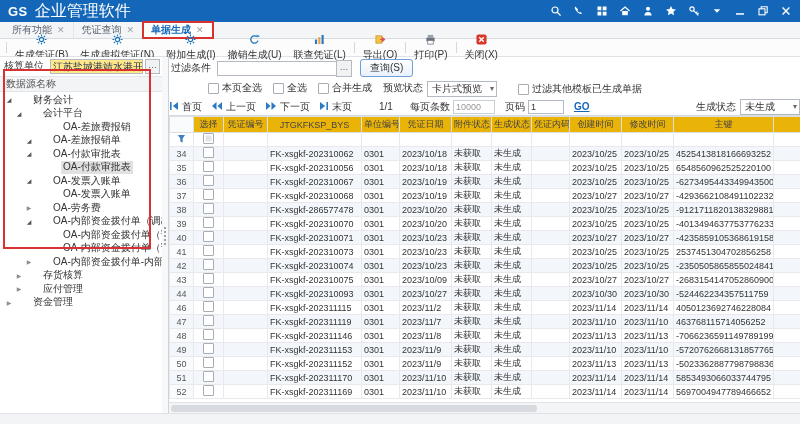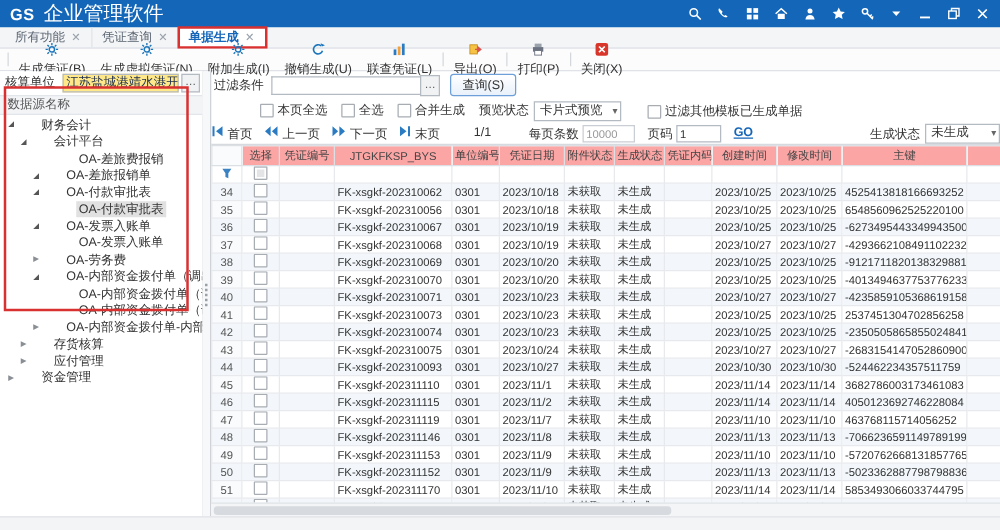--- a/index.html
+++ b/index.html
@@ -46,32 +46,32 @@
   .optsrow{position:absolute;top:24px;left:12px;right:0;height:16px;display:flex;align-items:flex-start;padding-left:27px;}
   .cbgroup{display:flex;align-items:center;gap:3px;margin-right:11px;}
   .cbx{display:inline-block;width:9px;height:9px;border:1px solid #a8adb4;background:#fff;border-radius:1px;}
   .cbx.ind{background:#e3e4e6;box-shadow:inset 0 0 0 1.5px #fff;}
   .pvlabel{margin-right:4px;}
   .select{border:1px solid #b4bac2;background:#fff;height:14px;line-height:14px;padding:0 2px 0 4px;display:flex;align-items:center;gap:4px;}
   .select .chev{color:#666;font-size:8px;}
   .rightcb{position:absolute;left:337px;top:0;height:16px;display:flex;align-items:center;gap:3px;}
   .pagerrow{position:absolute;top:42px;left:0;right:0;height:15px;display:flex;align-items:center;color:#333;}
   .pgbtn{display:flex;align-items:center;gap:3px;margin-right:9px;}
-  .pginfo{margin-left:18px;margin-right:30px;}
+  .pginfo{margin-left:18px;margin-right:17px;}
   .pplabel{margin-right:3px;}
   .ppinput{width:36px;height:12px;border:1px solid #c9ced4;font-size:9px;color:#999;padding:0 2px;}
   .pglabel{margin:0 3px 0 10px;}
   .pninput{width:30px;height:12px;border:1px solid #b4bac2;font-size:9px;color:#333;padding:0 2px;}
   .golink{margin-left:10px;color:#1566b8;font-weight:bold;text-decoration:underline;}
   .genstat{position:absolute;right:0;top:42px;height:15px;display:flex;align-items:center;}
   .genstat .select{width:52px;}
   
   .gridwrap{position:absolute;top:58px;left:0;right:0;bottom:11px;overflow:hidden;border-top:1px solid #d7dade;}
   table{border-collapse:collapse;table-layout:fixed;width:632px;font-size:9px;}
-  th{background:#fca5a5;border:1px solid #dcdfe3;height:15px;font-weight:normal;color:#444;padding:0 2px;white-space:nowrap;overflow:hidden;}
+  th{background:#eab308;border:1px solid #dcdfe3;height:15px;font-weight:normal;color:#444;padding:0 2px;white-space:nowrap;overflow:hidden;}
   td{border:1px solid #e7e9ed;height:12px;padding:0 2px;white-space:nowrap;overflow:hidden;color:#333;}
   tr.filter td{background:#fff;height:13px;}
   tr.data:nth-child(even) td{background:#f3f7fb;}
   td.rn,th.rn{background:#fafbfc;color:#555;text-align:center;}
   td.ck{text-align:center;}
   .hscroll{position:absolute;bottom:0;left:0;right:0;height:11px;background:#f4f5f7;border-top:1px solid #e0e3e7;}
   .hscroll i{position:absolute;top:2px;left:2px;width:58%;height:7px;background:#d7dade;border-radius:3px;}
   .bottombar{position:absolute;bottom:0;left:0;right:0;height:10px;background:#f3f4f6;border-top:1px solid #dfe2e6;}
 </style>
 </head>
@@ -510,21 +510,21 @@
               <td></td>
               <td>2023/10/27</td>
               <td>2023/10/27</td>
               <td>-4293662108491102232</td>
               <td></td>
             </tr>
             <tr class="data">
               <td class="rn">38</td>
               <td class="ck"><span class="cbx"></span></td>
               <td></td>
-              <td>FK-xsgkf-202310069</td>
+              <td>FK-xsgkf-286577478</td>
               <td>0301</td>
               <td>2023/10/20</td>
               <td>未获取</td>
               <td>未生成</td>
               <td></td>
               <td>2023/10/25</td>
               <td>2023/10/25</td>
               <td>-9121711820138329881</td>
               <td></td>
             </tr>
@@ -587,21 +587,21 @@
               <td>2023/10/25</td>
               <td>-2350505865855024841</td>
               <td></td>
             </tr>
             <tr class="data">
               <td class="rn">43</td>
               <td class="ck"><span class="cbx"></span></td>
               <td></td>
               <td>FK-xsgkf-202310075</td>
               <td>0301</td>
-              <td>2023/10/24</td>
+              <td>2023/10/09</td>
               <td>未获取</td>
               <td>未生成</td>
               <td></td>
               <td>2023/10/27</td>
               <td>2023/10/27</td>
               <td>-2683154147052860900</td>
               <td></td>
             </tr>
             <tr class="data">
               <td class="rn">44</td>
@@ -609,35 +609,20 @@
               <td></td>
               <td>FK-xsgkf-202310093</td>
               <td>0301</td>
               <td>2023/10/27</td>
               <td>未获取</td>
               <td>未生成</td>
               <td></td>
               <td>2023/10/30</td>
               <td>2023/10/30</td>
               <td>-524462234357511759</td>
-              <td></td>
-            </tr>
-            <tr class="data">
-              <td class="rn">45</td>
-              <td class="ck"><span class="cbx"></span></td>
-              <td></td>
-              <td>FK-xsgkf-202311110</td>
-              <td>0301</td>
-              <td>2023/11/1</td>
-              <td>未获取</td>
-              <td>未生成</td>
-              <td></td>
-              <td>2023/11/14</td>
-              <td>2023/11/14</td>
-              <td>3682786003173461083</td>
               <td></td>
             </tr>
             <tr class="data">
               <td class="rn">46</td>
               <td class="ck"><span class="cbx"></span></td>
               <td></td>
               <td>FK-xsgkf-202311115</td>
               <td>0301</td>
               <td>2023/11/2</td>
               <td>未获取</td>

